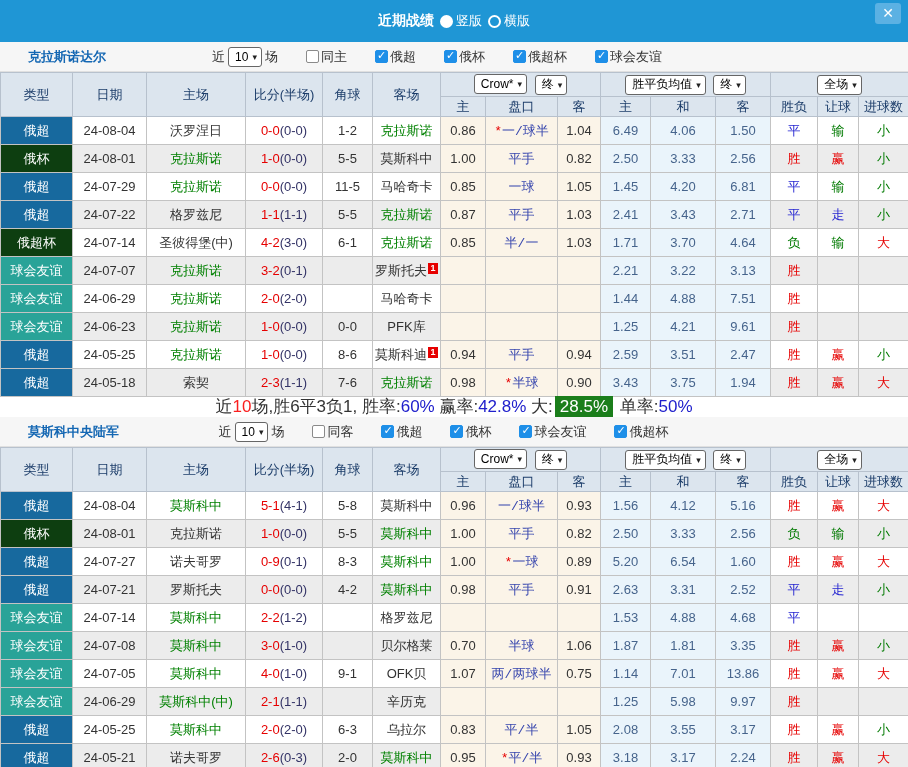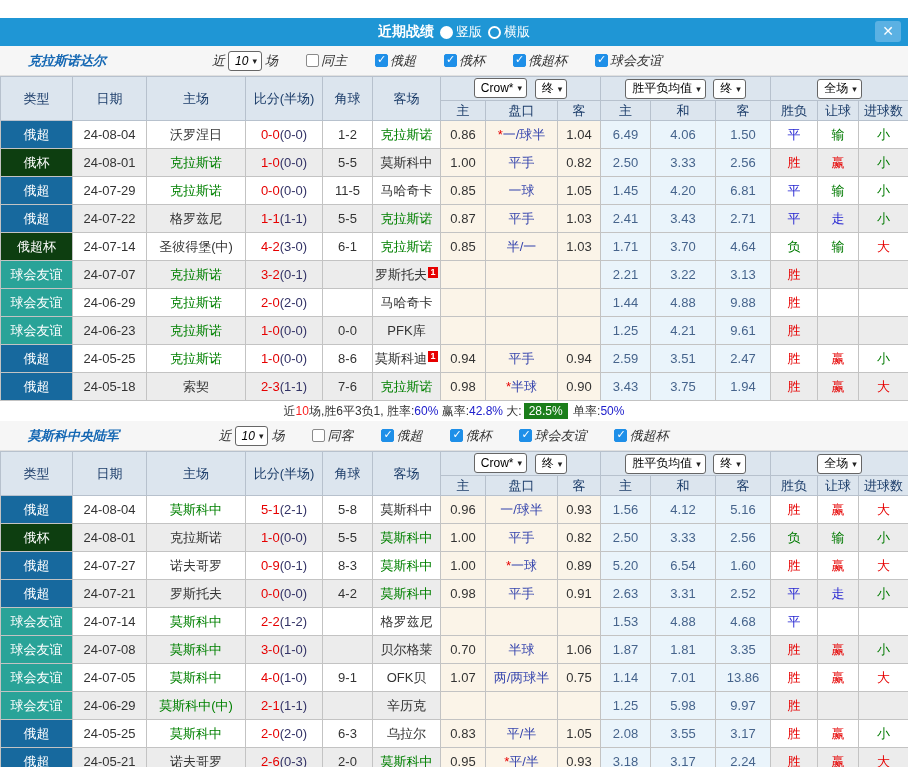--- a/index.html
+++ b/index.html
@@ -3,40 +3,39 @@
 <meta charset="utf-8">
 <style>
   * { box-sizing: border-box; }
   html,body { margin:0; padding:0; }
   body {
     width:908px; height:767px; overflow:hidden; background:#fff;
     font-family:"Liberation Sans","DejaVu Sans",sans-serif; font-size:13px; color:#333;
   }
   
   .topbar {
-    height:28px; background:#1f96d5; color:#fff; position:relative;
-    display:flex; align-items:center; justify-content:center;margin-top:18px;
+    height:42px; background:#1f96d5; color:#fff; position:relative;
+    display:flex; align-items:center; justify-content:center;
   }
   .topbar .title { font-weight:bold; font-size:14px; }
   .radio {
     display:inline-block; width:13px; height:13px; border:2px solid #fff;
     border-radius:50%; vertical-align:-2px; margin:0 3px 0 6px;
   }
   .radio.sel { background:#fff; }
   .radio-label { font-size:13px; }
   .closebtn {
     position:absolute; right:7px; top:3px; width:26px; height:21px;
     background:#5bb1e3; color:#fff; font-weight:bold; text-align:center;
     line-height:21px; border-radius:3px; cursor:pointer; font-size:14px;
   }
   
   .filter-row {
     height:30px; background:#f6f6f6; display:flex; align-items:center;
     border-bottom:1px solid #e0e0e0;
-    font-style:italic;
   }
   .team-title { color:#1467b3; font-weight:bold; margin-left:28px; white-space:nowrap; }
   .filter-controls { margin:0 auto; display:flex; align-items:center; gap:3px; white-space:nowrap; padding-right:140px; }
   .select {
     display:inline-flex; align-items:center; gap:4px; background:#fff;
     border:1px solid #666; border-radius:3px; height:20px; padding:0 4px 0 6px;
     font-size:12px; color:#000; cursor:pointer;
   }
   .select .arr { font-size:9px; color:#222; }
   .cb-label { display:inline-flex; align-items:center; gap:2px; margin-left:5px; cursor:pointer;padding-left:20px; }
@@ -57,33 +56,33 @@
   }
   thead th { background:#dce5ee; color:#1b3c69; font-weight:normal; border-color:#b7c1cd; }
   thead tr.selrow th { height:24px; }
   thead tr.subrow th { height:20px; }
   thead .grp .select { margin:0 2px; }
   tbody td { height:28px; color:#333; background:#fff; }
   tbody tr.even td { background:#ececec; }
   td.type-cell { color:#fff; font-size:13px; }
   td.asia { background:#fbf4e8 !important;margin-top:44px; }
   td.euro { background:#eaf4fb !important; color:#46648c; }
-  td.handicap { color:#3645ad; }
+  td.handicap { color:#3645ad;font-family:Liberation Mono, monospace; }
   .green-team { color:#008000; }
   .ft { color:#e60000; }
   .ht { color:#333366; }
   .star { color:#e60000; }
   .mark {
     display:inline-block; background:#e60000; color:#fff; font-size:9px;
     width:10px; height:11px; line-height:11px; vertical-align:4px;
     margin-left:1px; font-weight:bold;
   }
   
   .summary {
-    height:20px; line-height:20px; text-align:center; font-size:12px;
+    height:20px; line-height:20px; text-align:center; font-size:17px;
     color:#333; background:#fff;
   }
   .summary span { display:inline; }
   .summary .red { color:#fa1e1e; }
   .summary .blue { color:#2020cc; }
   .summary .green-bg { background:#1b7e1b; color:#fff; padding:1px 5px; margin:0 2px; }
   .summary .red-bg { background:#ee1100; color:#fff; padding:1px 5px; margin:0 2px; }
 </style>
 </head>
 <body>
@@ -302,21 +301,21 @@
         <td>24-06-29</td>
         <td class="green-team">克拉斯诺</td>
         <td><span class="ft">2-0</span><span class="ht">(2-0)</span></td>
         <td></td>
         <td>马哈奇卡</td>
         <td class="asia"></td>
         <td class="asia handicap"></td>
         <td class="asia"></td>
         <td class="euro">1.44</td>
         <td class="euro">4.88</td>
-        <td class="euro">9.88</td>
+        <td class="euro">7.51</td>
         <td style="color: rgb(230, 0, 0);">胜</td>
         <td></td>
         <td></td>
       </tr>
       <tr class="even">
         <td class="type-cell" style="background: rgb(41, 163, 152);">球会友谊</td>
         <td>24-06-23</td>
         <td class="green-team">克拉斯诺</td>
         <td><span class="ft">1-0</span><span class="ht">(0-0)</span></td>
         <td>0-0</td>
@@ -465,21 +464,21 @@
       <th>胜负</th>
       <th>让球</th>
       <th>进球数</th>
     </tr>
   </thead>
   <tbody>
       <tr>
         <td class="type-cell" style="background: rgb(23, 105, 158);">俄超</td>
         <td>24-08-04</td>
         <td class="green-team">莫斯科中</td>
-        <td><span class="ft">5-1</span><span class="ht">(2-1)</span></td>
+        <td><span class="ft">5-1</span><span class="ht">(4-1)</span></td>
         <td>5-8</td>
         <td>莫斯科中</td>
         <td class="asia">0.96</td>
         <td class="asia handicap">一/球半</td>
         <td class="asia">0.93</td>
         <td class="euro">1.56</td>
         <td class="euro">4.12</td>
         <td class="euro">5.16</td>
         <td style="color: rgb(230, 0, 0);">胜</td>
         <td style="color: rgb(230, 0, 0);">赢</td>

